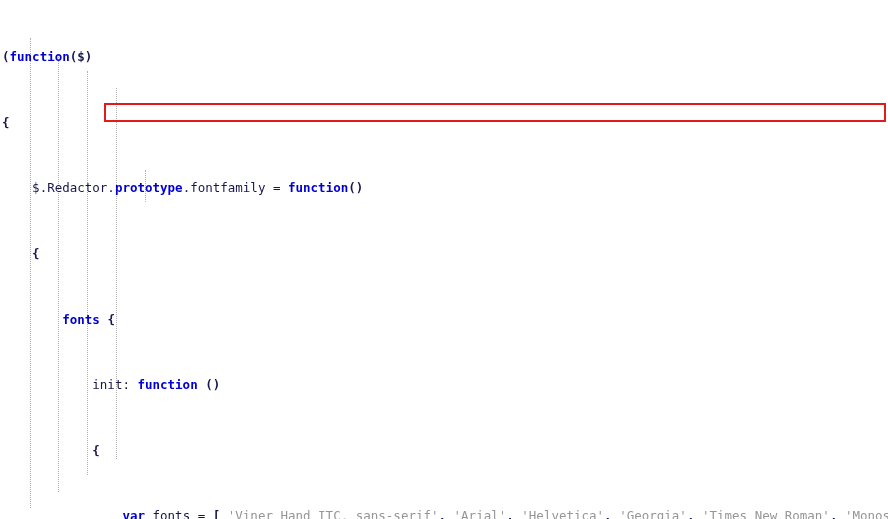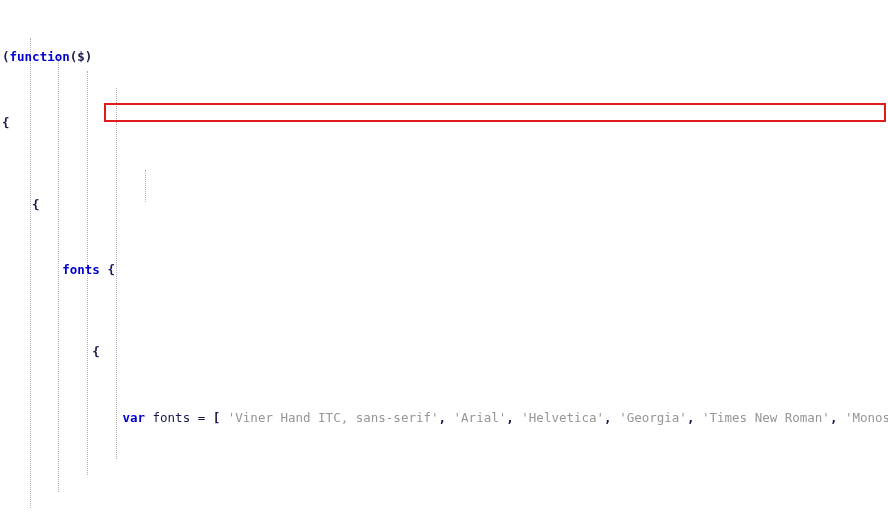--- a/index.html
+++ b/index.html
@@ -84,25 +84,27 @@
     <div class="guide" style="left:116px; top:88px;  height:371px;"></div>
     <div class="guide" style="left:145px; top:170px; height:32px;"></div>
   </div>
 
   <div class="code">
 
     <div class="line"><span class="punc">(</span><span class="kw">function</span><span class="punc">($)</span></div>
 
     <div class="line"><span class="punc">{</span></div>
 
+    <div class="line">    <span class="plain">$.Redactor.</span><span class="prop">prototype</span><span class="plain">.fontfamily = </span><span class="kw">function</span><span class="punc">()</span></div>
 
     <div class="line">    <span class="punc">{</span></div>
 
     <div class="line">        <span class="kw">fonts</span><span class="punc"> {</span></div>
 
+    <div class="line">            <span class="plain">init: </span><span class="kw">function</span><span class="punc"> ()</span></div>
 
     <div class="line">            <span class="punc">{</span></div>
 
     <div class="line">                <span class="kw">var</span><span class="plain"> fonts = </span><span class="punc">[</span><span class="str"> 'Viner Hand ITC, sans-serif'</span><span class="punc">,</span><span class="str"> 'Arial'</span><span class="punc">,</span><span class="str"> 'Helvetica'</span><span class="punc">,</span><span class="str"> 'Georgia'</span><span class="punc">,</span><span class="str"> 'Times New Roman'</span><span class="punc">,</span><span class="str"> 'Monospace'</span></div>
 
     
 
     
 
     

